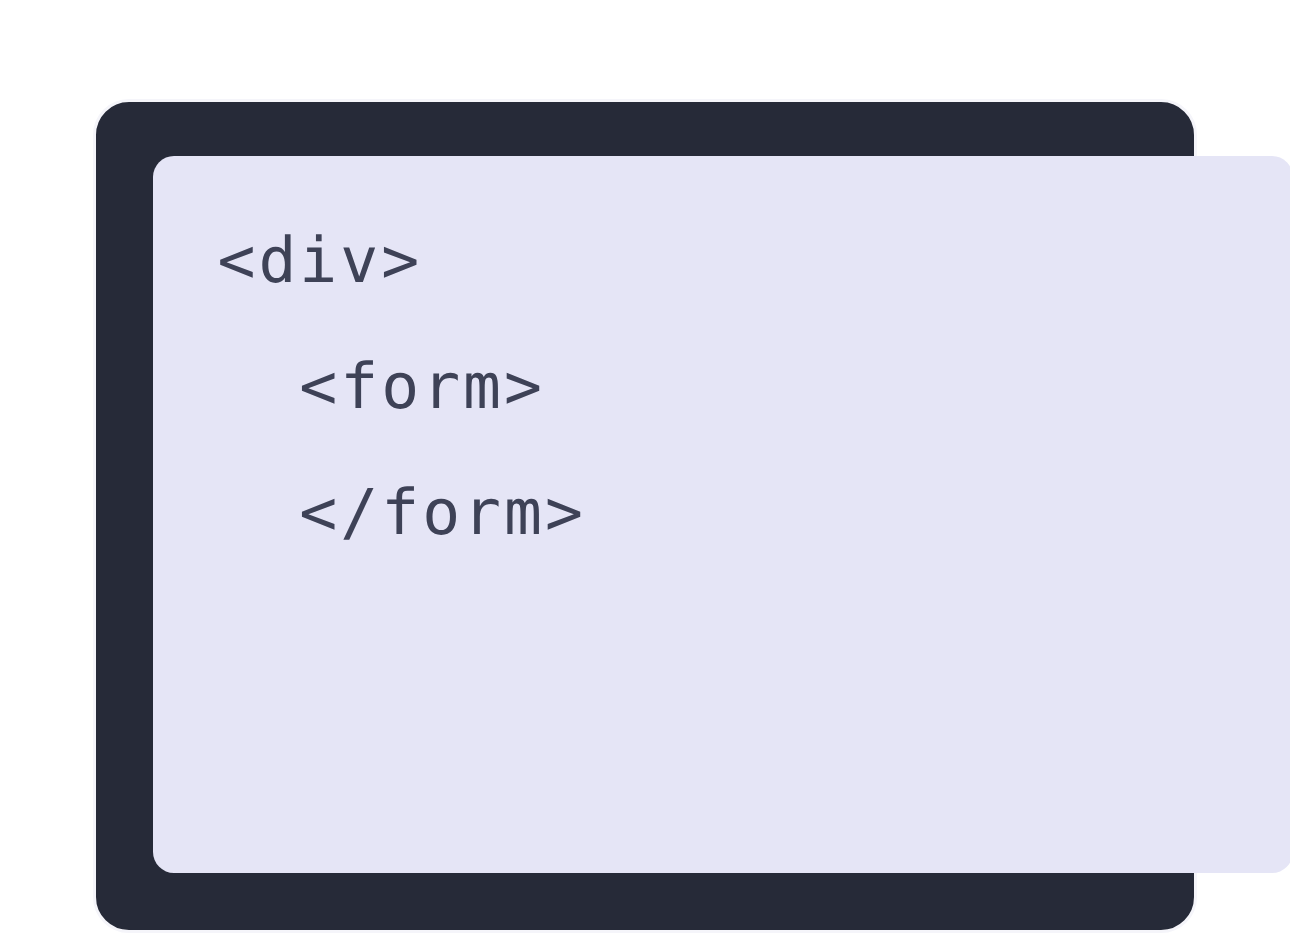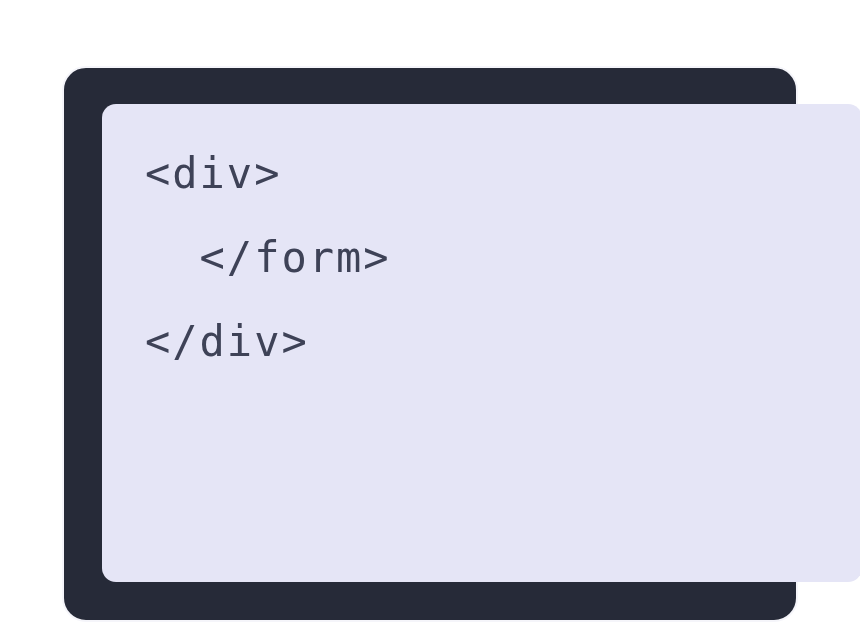--- a/index.html
+++ b/index.html
@@ -44,16 +44,16 @@
     letter-spacing: 2px;
     color: var(--code_text, #3e4257);
   }
 </style>
 </head>
 <body>
 
 <div class="code-card">
   <div class="code-panel">
     <div class="code-line">&lt;div&gt;</div>
+    <div class="code-line">  &lt;form&gt;</div>
     <div class="code-line">  &lt;/form&gt;</div>
-    <div class="code-line">&lt;/div&gt;</div>
   </div>
 </div>
 
 </body></html>

